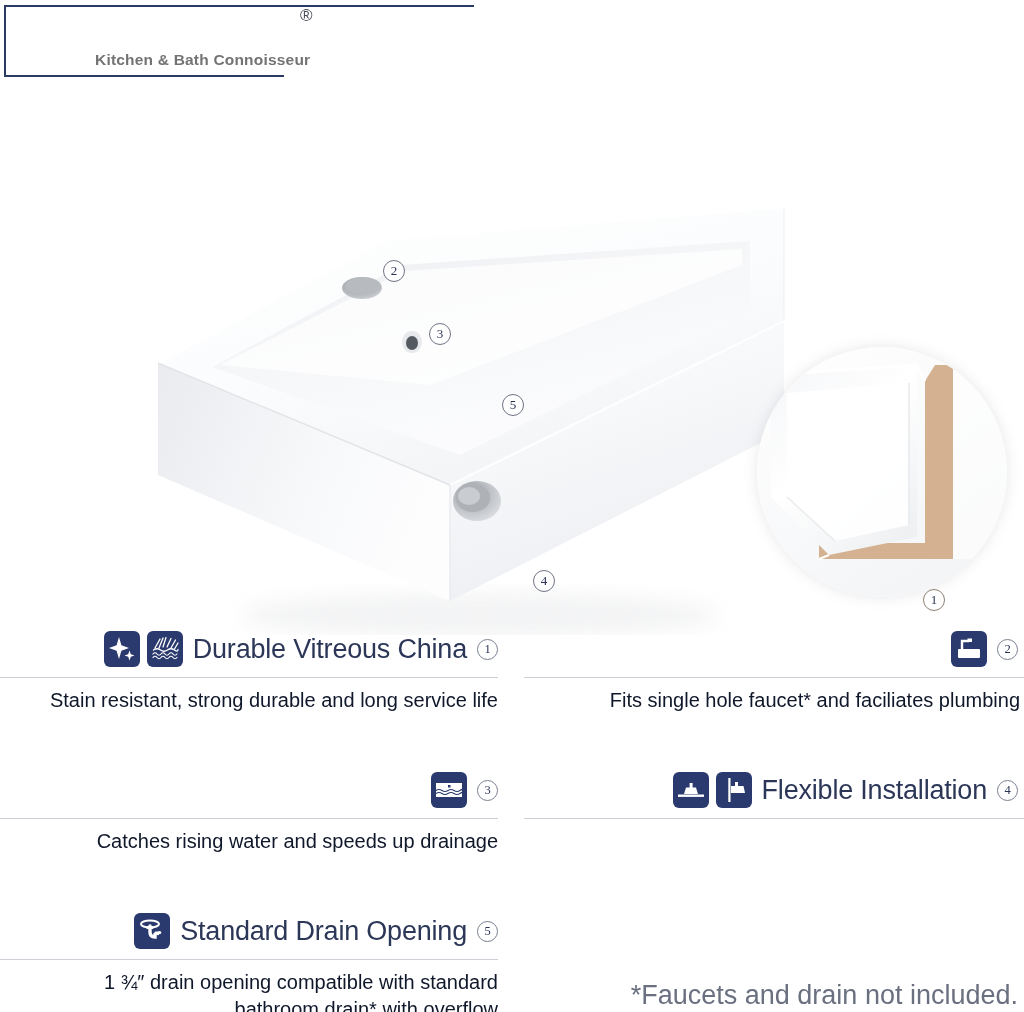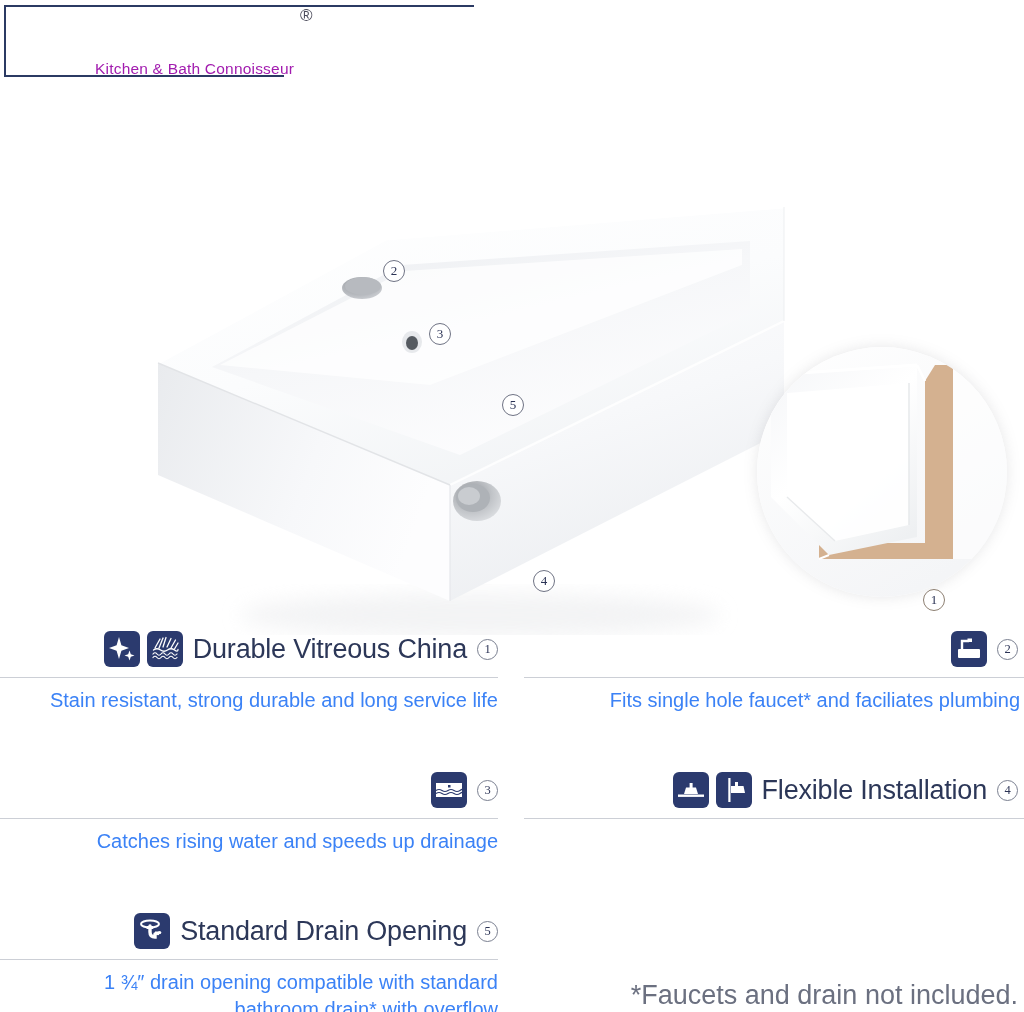--- a/index.html
+++ b/index.html
@@ -64,24 +64,24 @@
   #logo-reg {
     position: absolute;
     left: 300px;
     top: 6px;
     font-size: 17px;
     color: #4a4a5a;
   }
   #logo-tagline {
     position: absolute;
     left: 95px;
-    top: 60px;
+    top: 51px;
     font-size: 15.5px;
-    font-weight: 400;
-    color: #a21caf;
+    font-weight: 700;
+    color: #737373;
     letter-spacing: 0.2px;
     white-space: nowrap;
   }
 
   
   #product-area {
     position: absolute;
     left: 0;
     top: 95px;
     width: 1024px;
@@ -203,21 +203,21 @@
     background: #cccfd6;
   }
   .feature.col-left .feature-rule  { left: 0px;  right: 14px; }
   .feature.col-right .feature-rule { left: 12px; right: 0px; }
 
   .feature-desc {
     position: absolute;
     top: 72px;
     font-size: 20px;
     line-height: 27px;
-    color: #3b82f6;
+    color: #0f172a;
     text-align: right;
     font-weight: 300;
     font-family: "Liberation Sans", sans-serif;
   }
   .feature.col-left .feature-desc  { left: 24px; right: 14px; }
   .feature.col-right .feature-desc { left: 24px; right: 4px; }
 
   #disclaimer {
     position: absolute;
     left: 512px;

